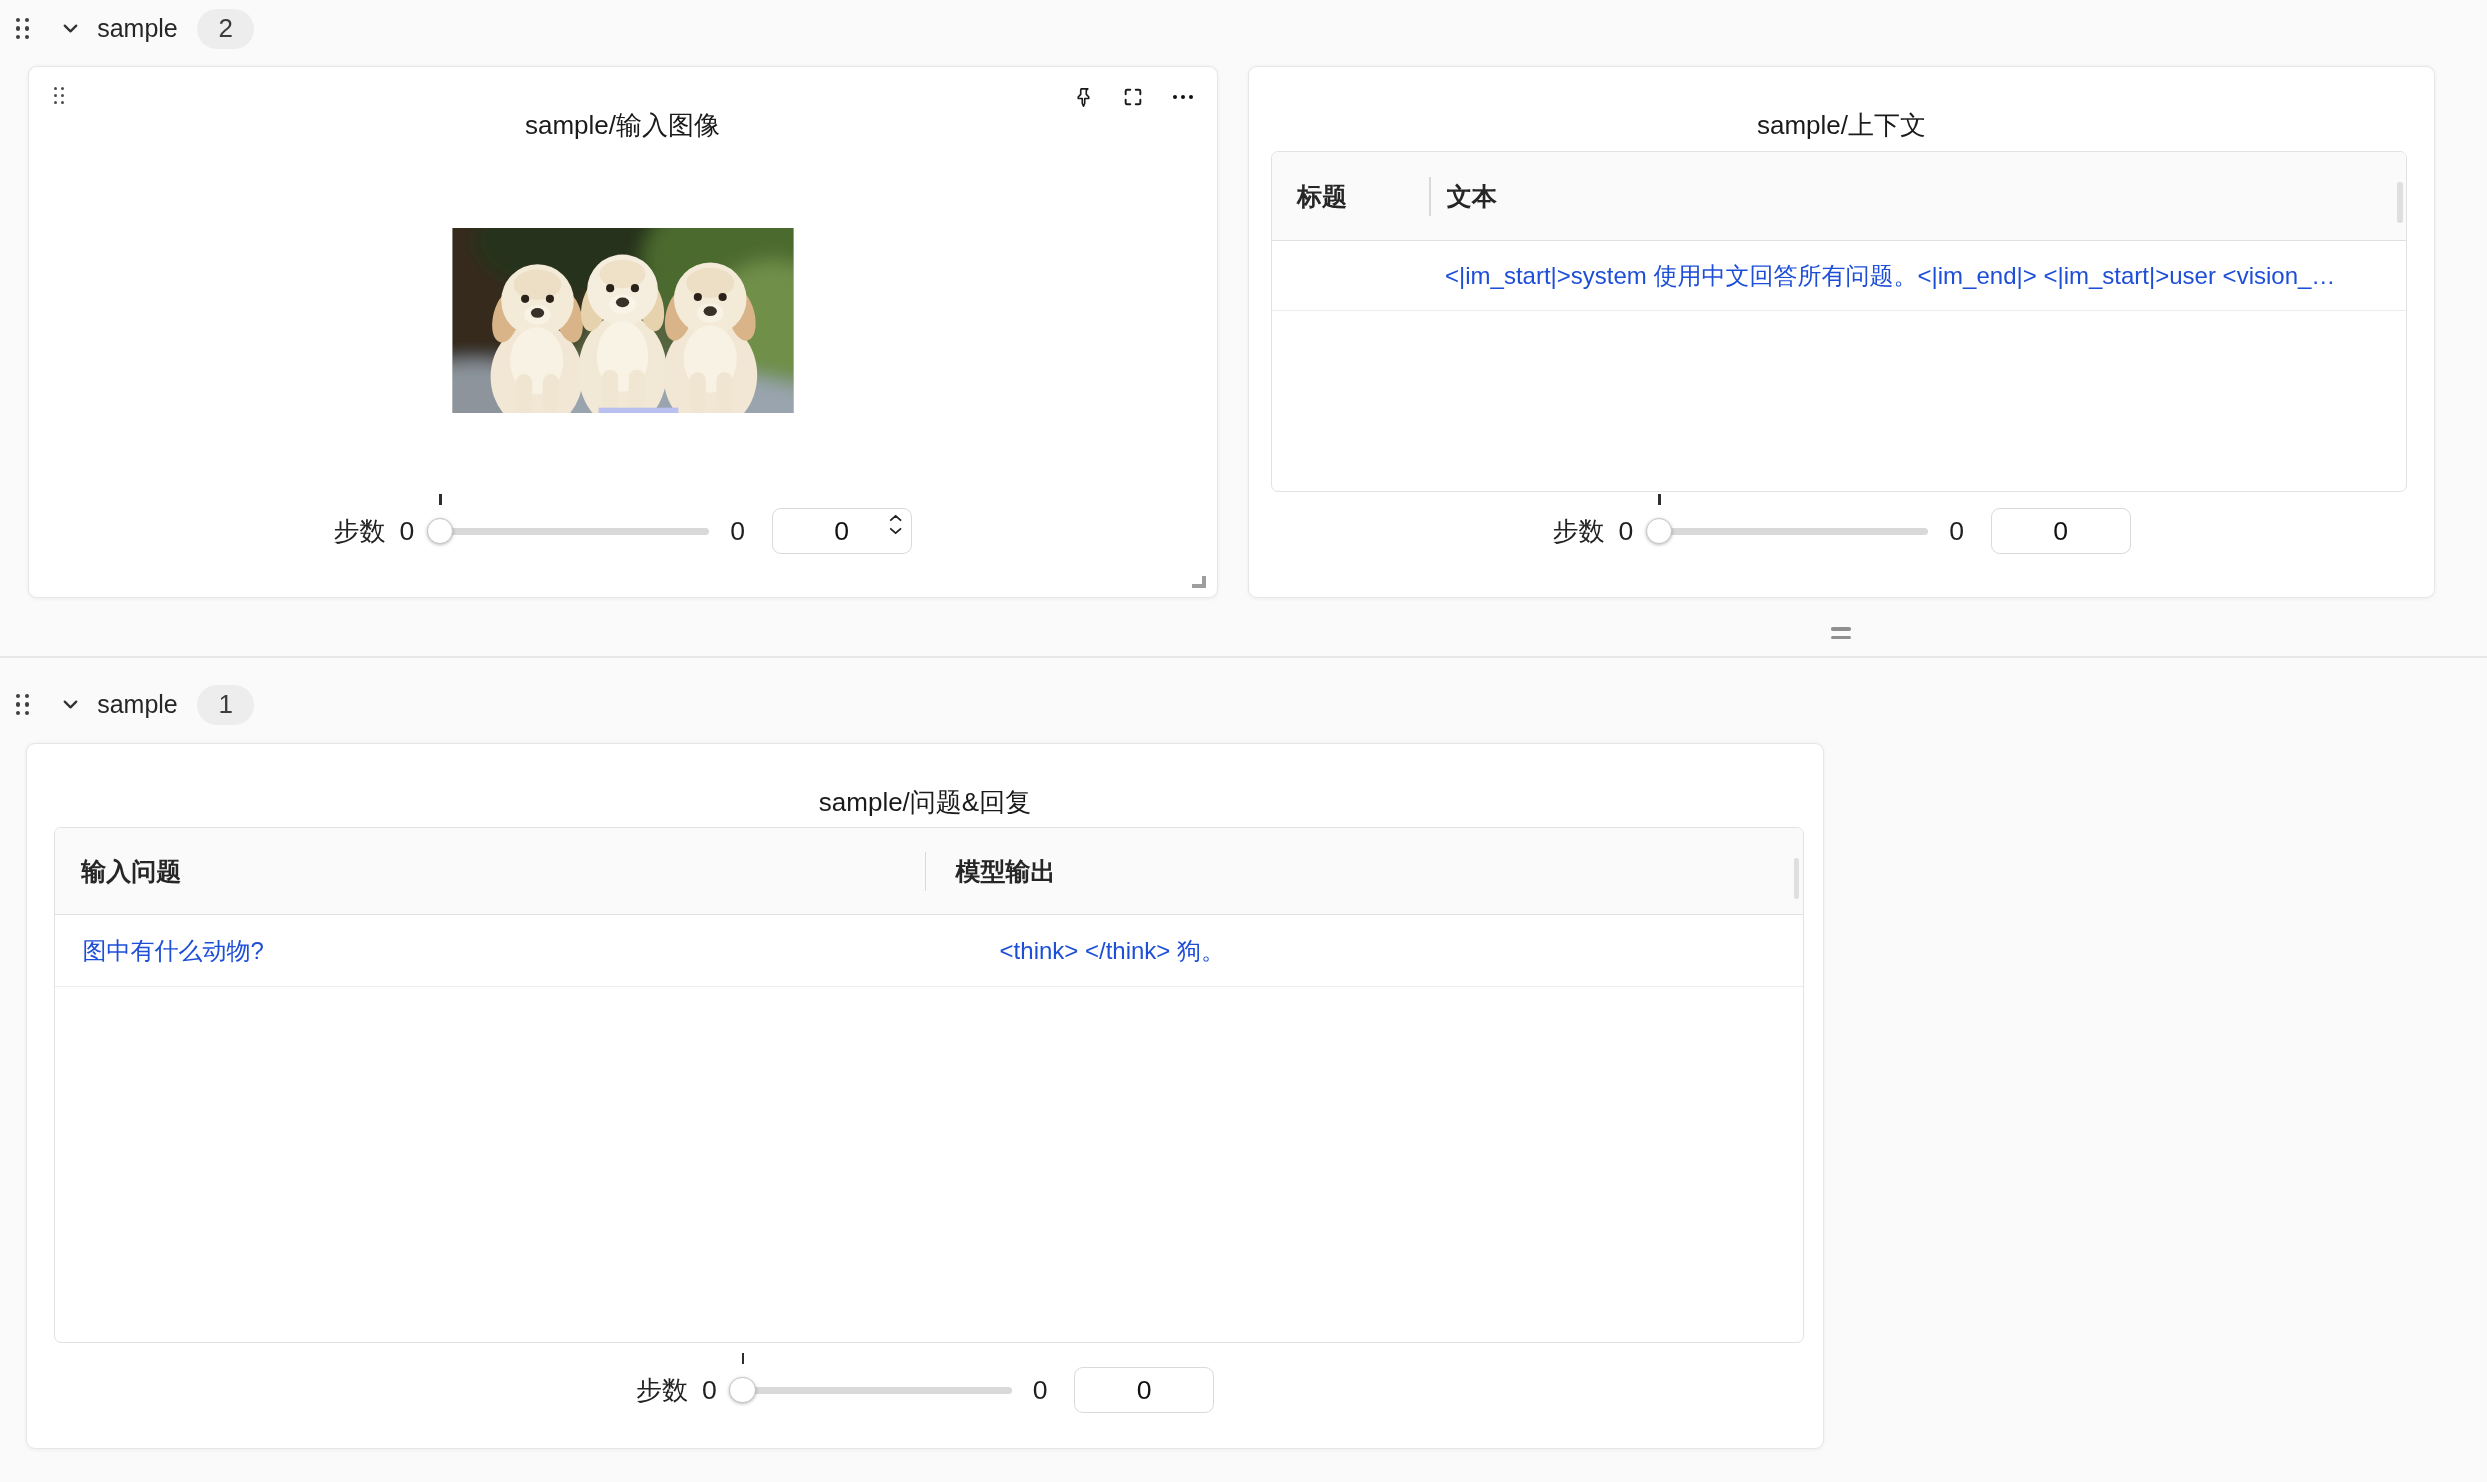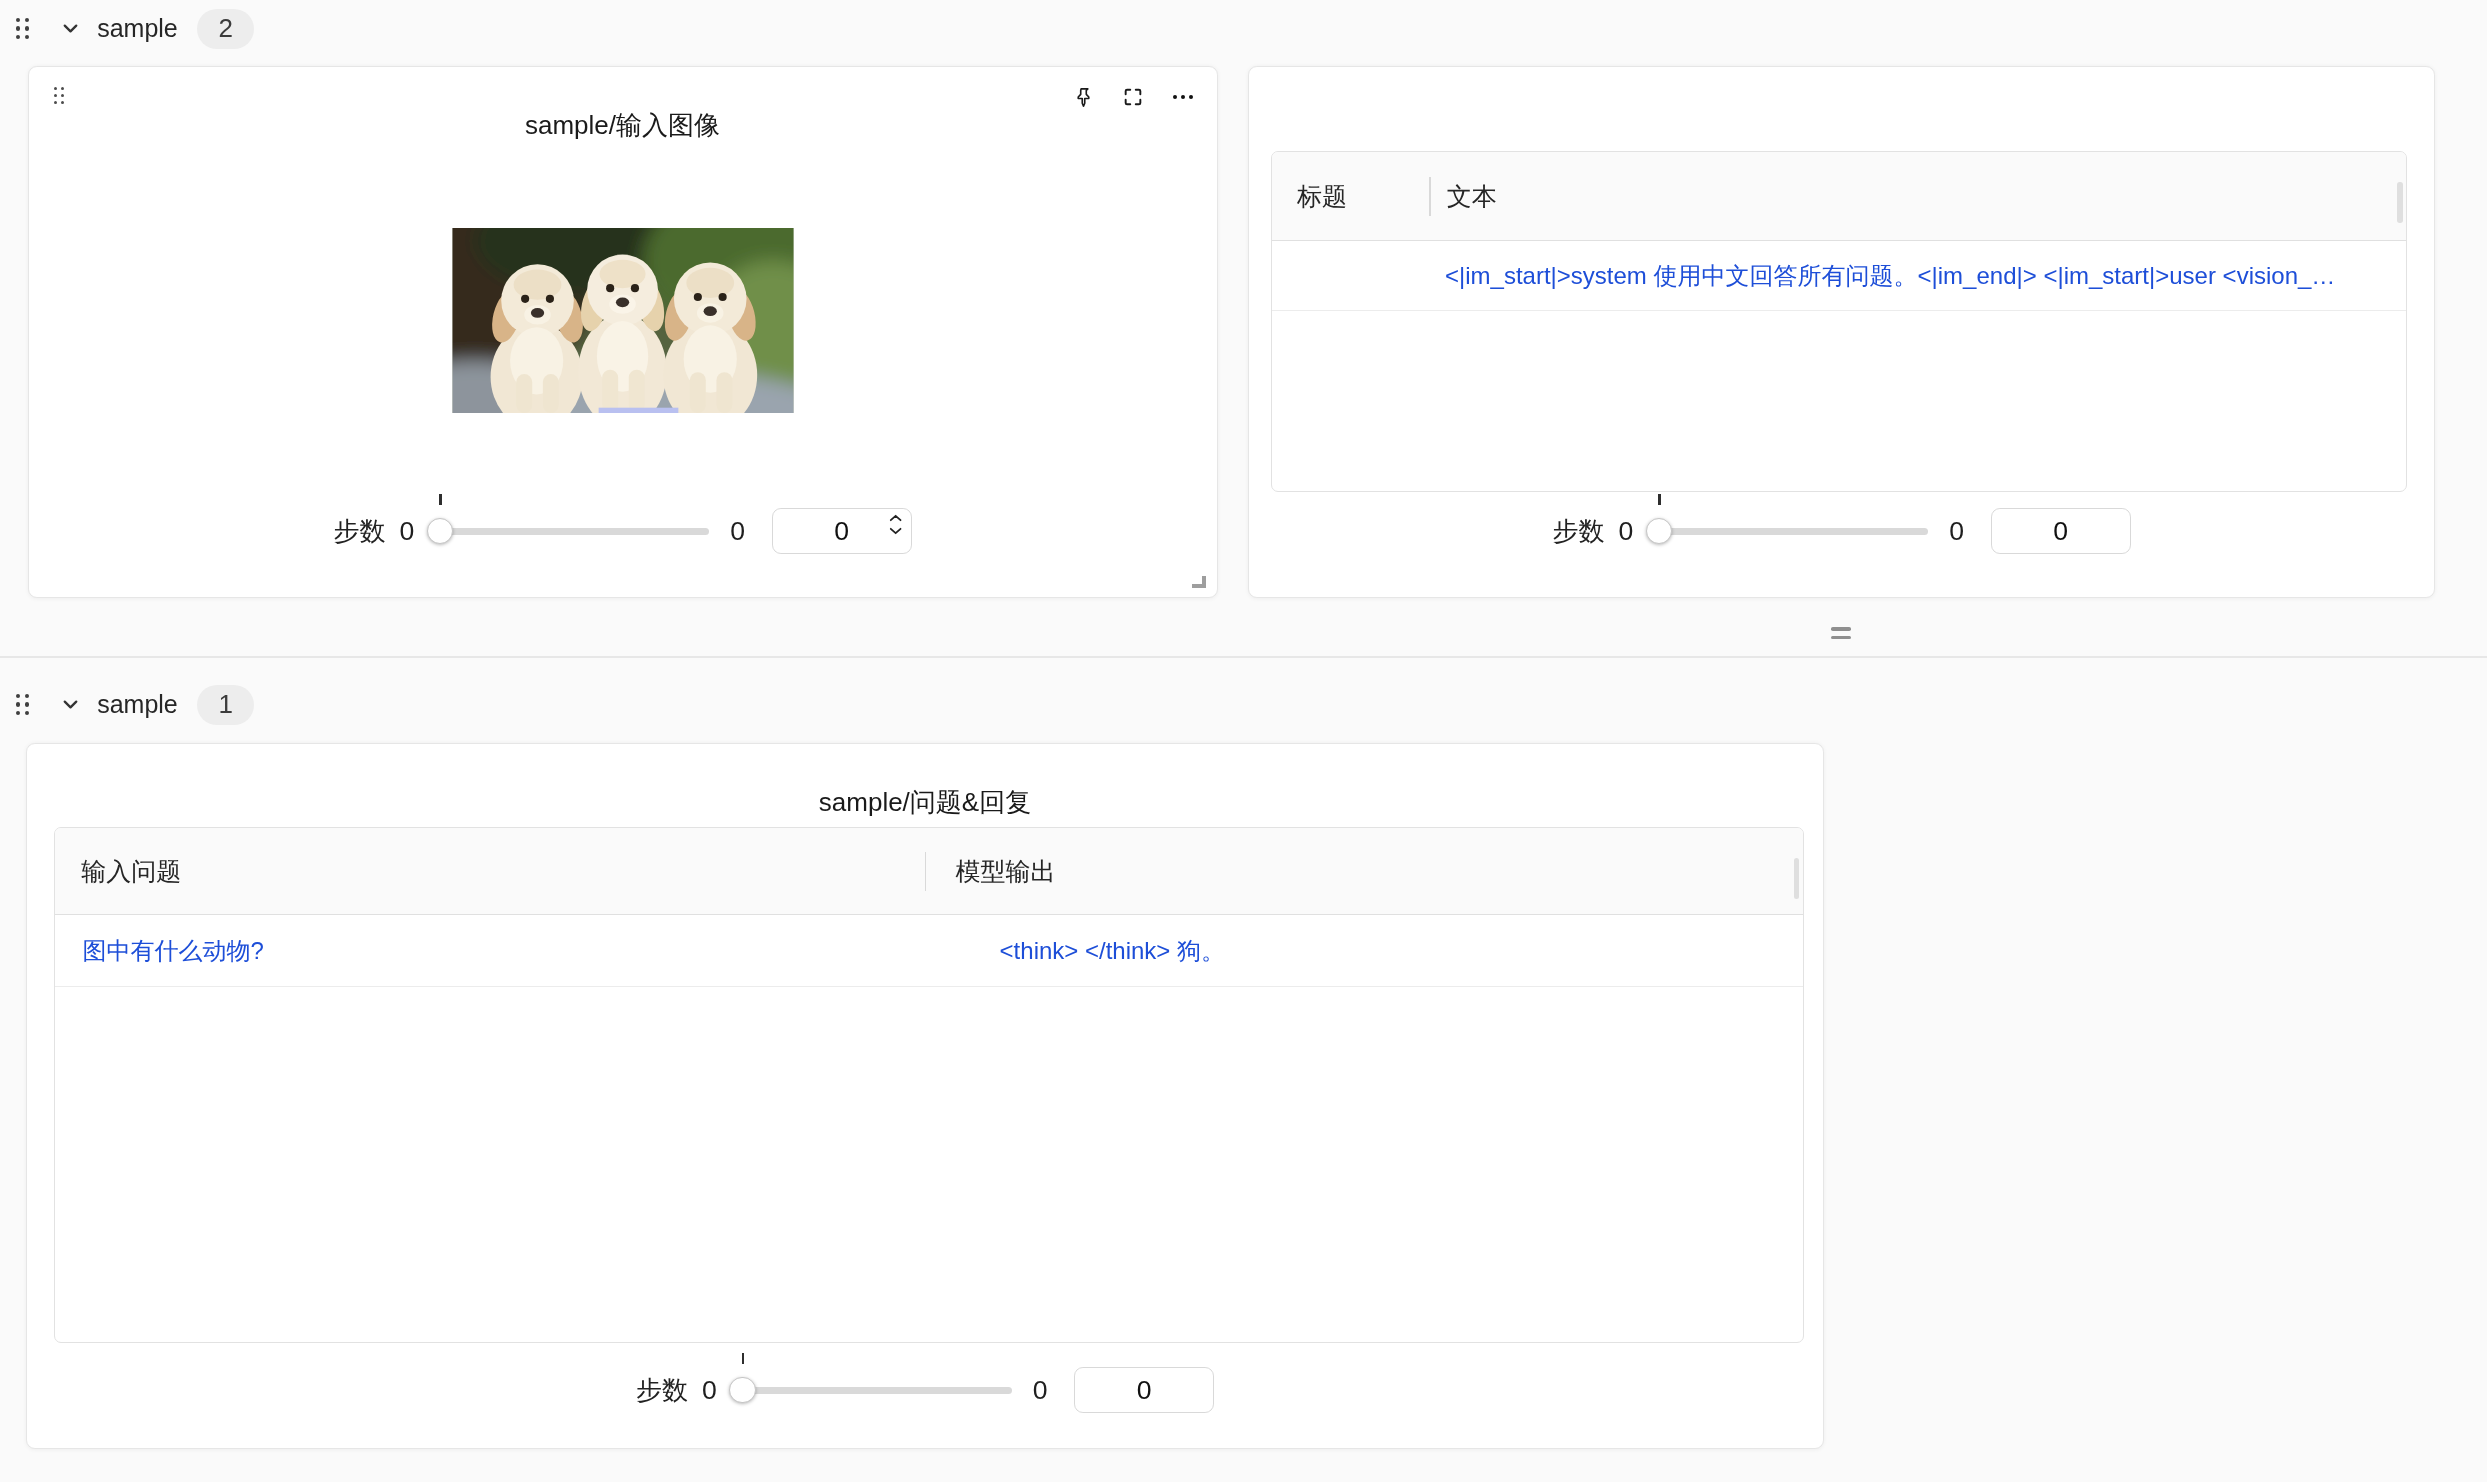--- a/index.html
+++ b/index.html
@@ -62,21 +62,21 @@
   .spinner{ position:absolute; right:8.9px; top:6.2px; display:flex; flex-direction:column; gap:4.4px; cursor:pointer; }
   .spinner svg{ display:block; }
 
   
   .wtable{ position:absolute; border:1.8px solid #e2e2e2; border-radius:7px; background:#fff; overflow:hidden; }
   .ctx-table{ left:22px; top:84px; width:1136px; height:341px; }
   .qa-table{ left:26.6px; top:83px; width:1750px; height:516px; }
   .thead{ background:#fafafa; border-bottom:1.8px solid #e0e0e0; display:flex; align-items:center; position:relative; }
   .ctx-table .thead{ height:89px; }
   .qa-table .thead{ height:87px; }
-  .th{ font-size:25px; font-weight:400; color:#262626; white-space:nowrap; }
+  .th{ font-size:25px; font-weight:700; color:#262626; white-space:nowrap; }
   .col-div{ width:1.8px; height:39px; background:#d9d9d9; }
   .vscroll{ position:absolute; right:3.5px; top:30px; width:5.3px; height:41px; border-radius:2.7px; background:#dfdfdf; cursor:grab; }
   .trow{ display:flex; align-items:center; border-bottom:1.8px solid #ececec; background:#fff; }
   .ctx-table .trow{ height:70px; }
   .qa-table .trow{ height:72px;gap:44px; }
   .td{ font-size:24px; color:#1d4ed8; white-space:nowrap; overflow:hidden; }
 
   
   .ctx-th1{ padding-left:25px; width:157px; }
   .ctx-th2{ padding-left:16px; }
@@ -234,20 +234,21 @@
             <polyline points="2,2 7.5,7 13,2"></polyline>
           </svg>
       </div>
     </div>
   </div>
 
   <div class="resize-corner"></div>
 </div>
 
 <div class="panel panel-context">
+  <div class="panel-title">sample/上下文</div>
 
   <div class="wtable ctx-table">
     <div class="thead">
       <span class="th ctx-th1">标题</span>
       <span class="col-div"></span>
       <span class="th ctx-th2">文本</span>
       <span class="vscroll"></span>
     </div>
     <div class="trow">
       <span class="td ctx-td1"></span>

